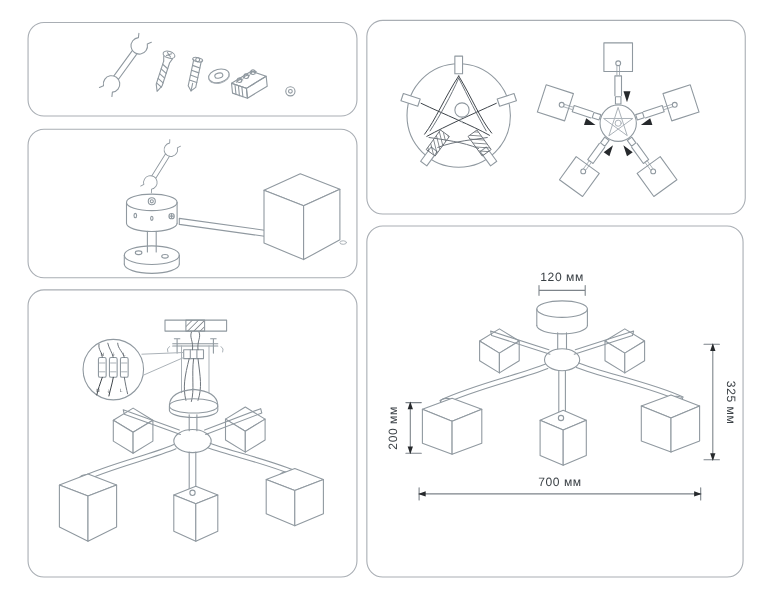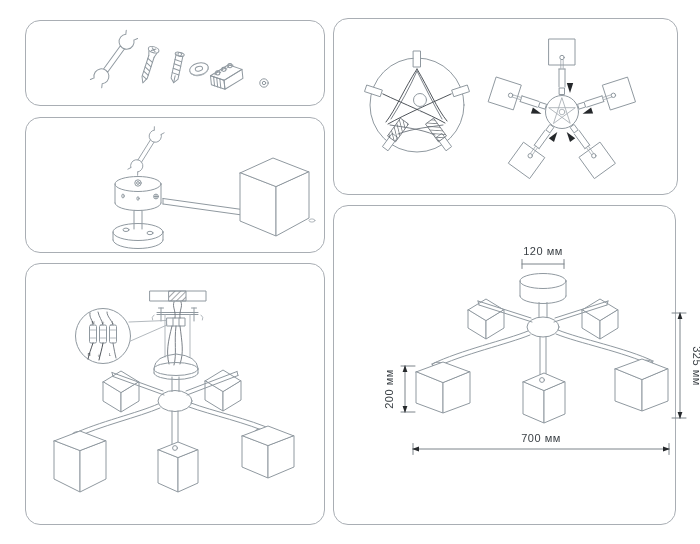--- a/index.html
+++ b/index.html
@@ -303,21 +303,21 @@
         <polygon points="215,20 241,20 241,46 215,46"></polygon>
         <polygon points="268.7,66.1 293.5,58.1 301.5,82.9 276.7,90.9"></polygon>
         <polygon points="162.5,58.1 187.3,66.1 179.3,90.9 154.5,82.9"></polygon>
         <polygon points="266.2,123.4 281.4,144.4 260.4,159.6 245.2,138.6"></polygon>
         <polygon points="189.8,123.4 210.8,138.6 195.6,159.6 174.6,144.4"></polygon>
       </g>
     </g>
   </svg>
 </div>
 
-<div class="panel" style="left:333px;top:205px;width:343px;height:320px;padding-left:32px;">
+<div class="panel" style="left:333px;top:205px;width:343px;height:320px;">
   <svg width="343" height="318" viewBox="0 0 343 318">
 
     <g class="art">
       <ellipse cx="177" cy="75" rx="23" ry="7.5"></ellipse>
       <path d="M 154,75 L 154,90 M 200,75 L 200,90"></path>
       <path d="M 154,90 A 23,7.5 0 0 0 200,90"></path>
     </g>
 
     <g class="art">
       <path d="M 173,96.5 L 173,111 M 181,96.5 L 181,111"></path>

